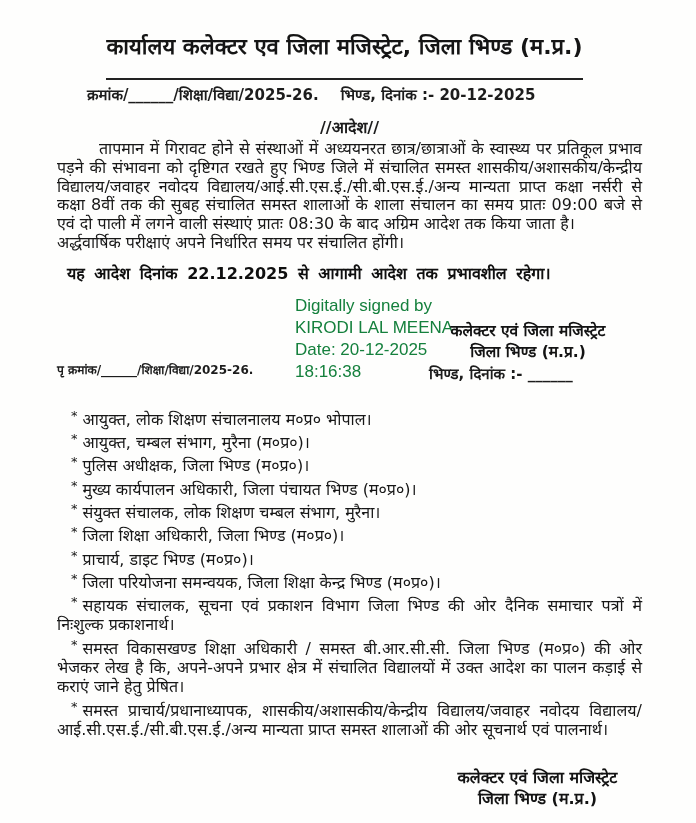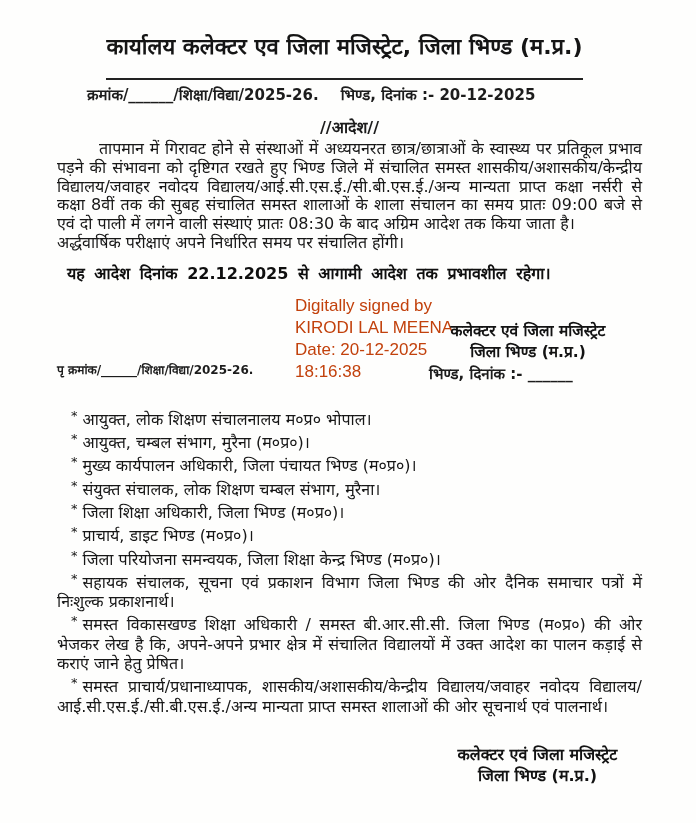--- a/index.html
+++ b/index.html
@@ -47,21 +47,21 @@
   .effective {
     margin:9px 0 4px 10px;
     font-size:16px; font-weight:700;
     word-spacing:4px;
     color:#0f0f0f;
   }
   .sig-area { position:relative; height:92px; margin-top:11px; }
   .sig-digital {
     position:absolute; left:238px; top:0;
     font-family:"Liberation Sans","DejaVu Sans",sans-serif;
-    font-size:17px; line-height:22px; color:#c2410c;
+    font-size:17px; line-height:22px; color:#15803d;
     white-space:nowrap;
   }
   .sig-authority {
     position:absolute; left:362px; top:26px; width:218px;
     text-align:center;
     font-size:15.5px; font-weight:700; line-height:21px;
     color:#131313;
   }
   .sig-ref-left {
     position:absolute; left:0; top:66px;
@@ -127,20 +127,21 @@
       <div>जिला भिण्ड (म.प्र.)</div>
     </div>
     <div class="sig-ref-left">पृ क्रमांक/______/शिक्षा/विद्या/2025-26.</div>
     <div class="sig-ref-right">भिण्ड, दिनांक :- ______</div>
   </div>
 
 
   <div class="copy-list">
     <div class="copy-item"><span class="bullet">*</span><span>आयुक्त, लोक शिक्षण संचालनालय म०प्र० भोपाल।</span></div>
     <div class="copy-item"><span class="bullet">*</span><span>आयुक्त, चम्बल संभाग, मुरैना (म०प्र०)।</span></div>
+    <div class="copy-item"><span class="bullet">*</span><span>पुलिस अधीक्षक, जिला भिण्ड (म०प्र०)।</span></div>
     <div class="copy-item"><span class="bullet">*</span><span>मुख्य कार्यपालन अधिकारी, जिला पंचायत भिण्ड (म०प्र०)।</span></div>
     <div class="copy-item"><span class="bullet">*</span><span>संयुक्त संचालक, लोक शिक्षण चम्बल संभाग, मुरैना।</span></div>
     <div class="copy-item"><span class="bullet">*</span><span>जिला शिक्षा अधिकारी, जिला भिण्ड (म०प्र०)।</span></div>
     <div class="copy-item"><span class="bullet">*</span><span>प्राचार्य, डाइट भिण्ड (म०प्र०)।</span></div>
     <div class="copy-item"><span class="bullet">*</span><span>जिला परियोजना समन्वयक, जिला शिक्षा केन्द्र भिण्ड (म०प्र०)।</span></div>
     <div class="copy-item"><span class="bullet">*</span><span>सहायक संचालक, सूचना एवं प्रकाशन विभाग जिला भिण्ड की ओर दैनिक समाचार पत्रों में निःशुल्क प्रकाशनार्थ।</span></div>
     <div class="copy-item"><span class="bullet">*</span><span>समस्त विकासखण्ड शिक्षा अधिकारी / समस्त बी.आर.सी.सी. जिला भिण्ड (म०प्र०) की ओर भेजकर लेख है कि, अपने-अपने प्रभार क्षेत्र में संचालित विद्यालयों में उक्त आदेश का पालन कड़ाई से कराएं जाने हेतु प्रेषित।</span></div>
     <div class="copy-item"><span class="bullet">*</span><span>समस्त प्राचार्य/प्रधानाध्यापक, शासकीय/अशासकीय/केन्द्रीय विद्यालय/जवाहर नवोदय विद्यालय/आई.सी.एस.ई./सी.बी.एस.ई./अन्य मान्यता प्राप्त समस्त शालाओं की ओर सूचनार्थ एवं पालनार्थ।</span></div>
   </div>
 

